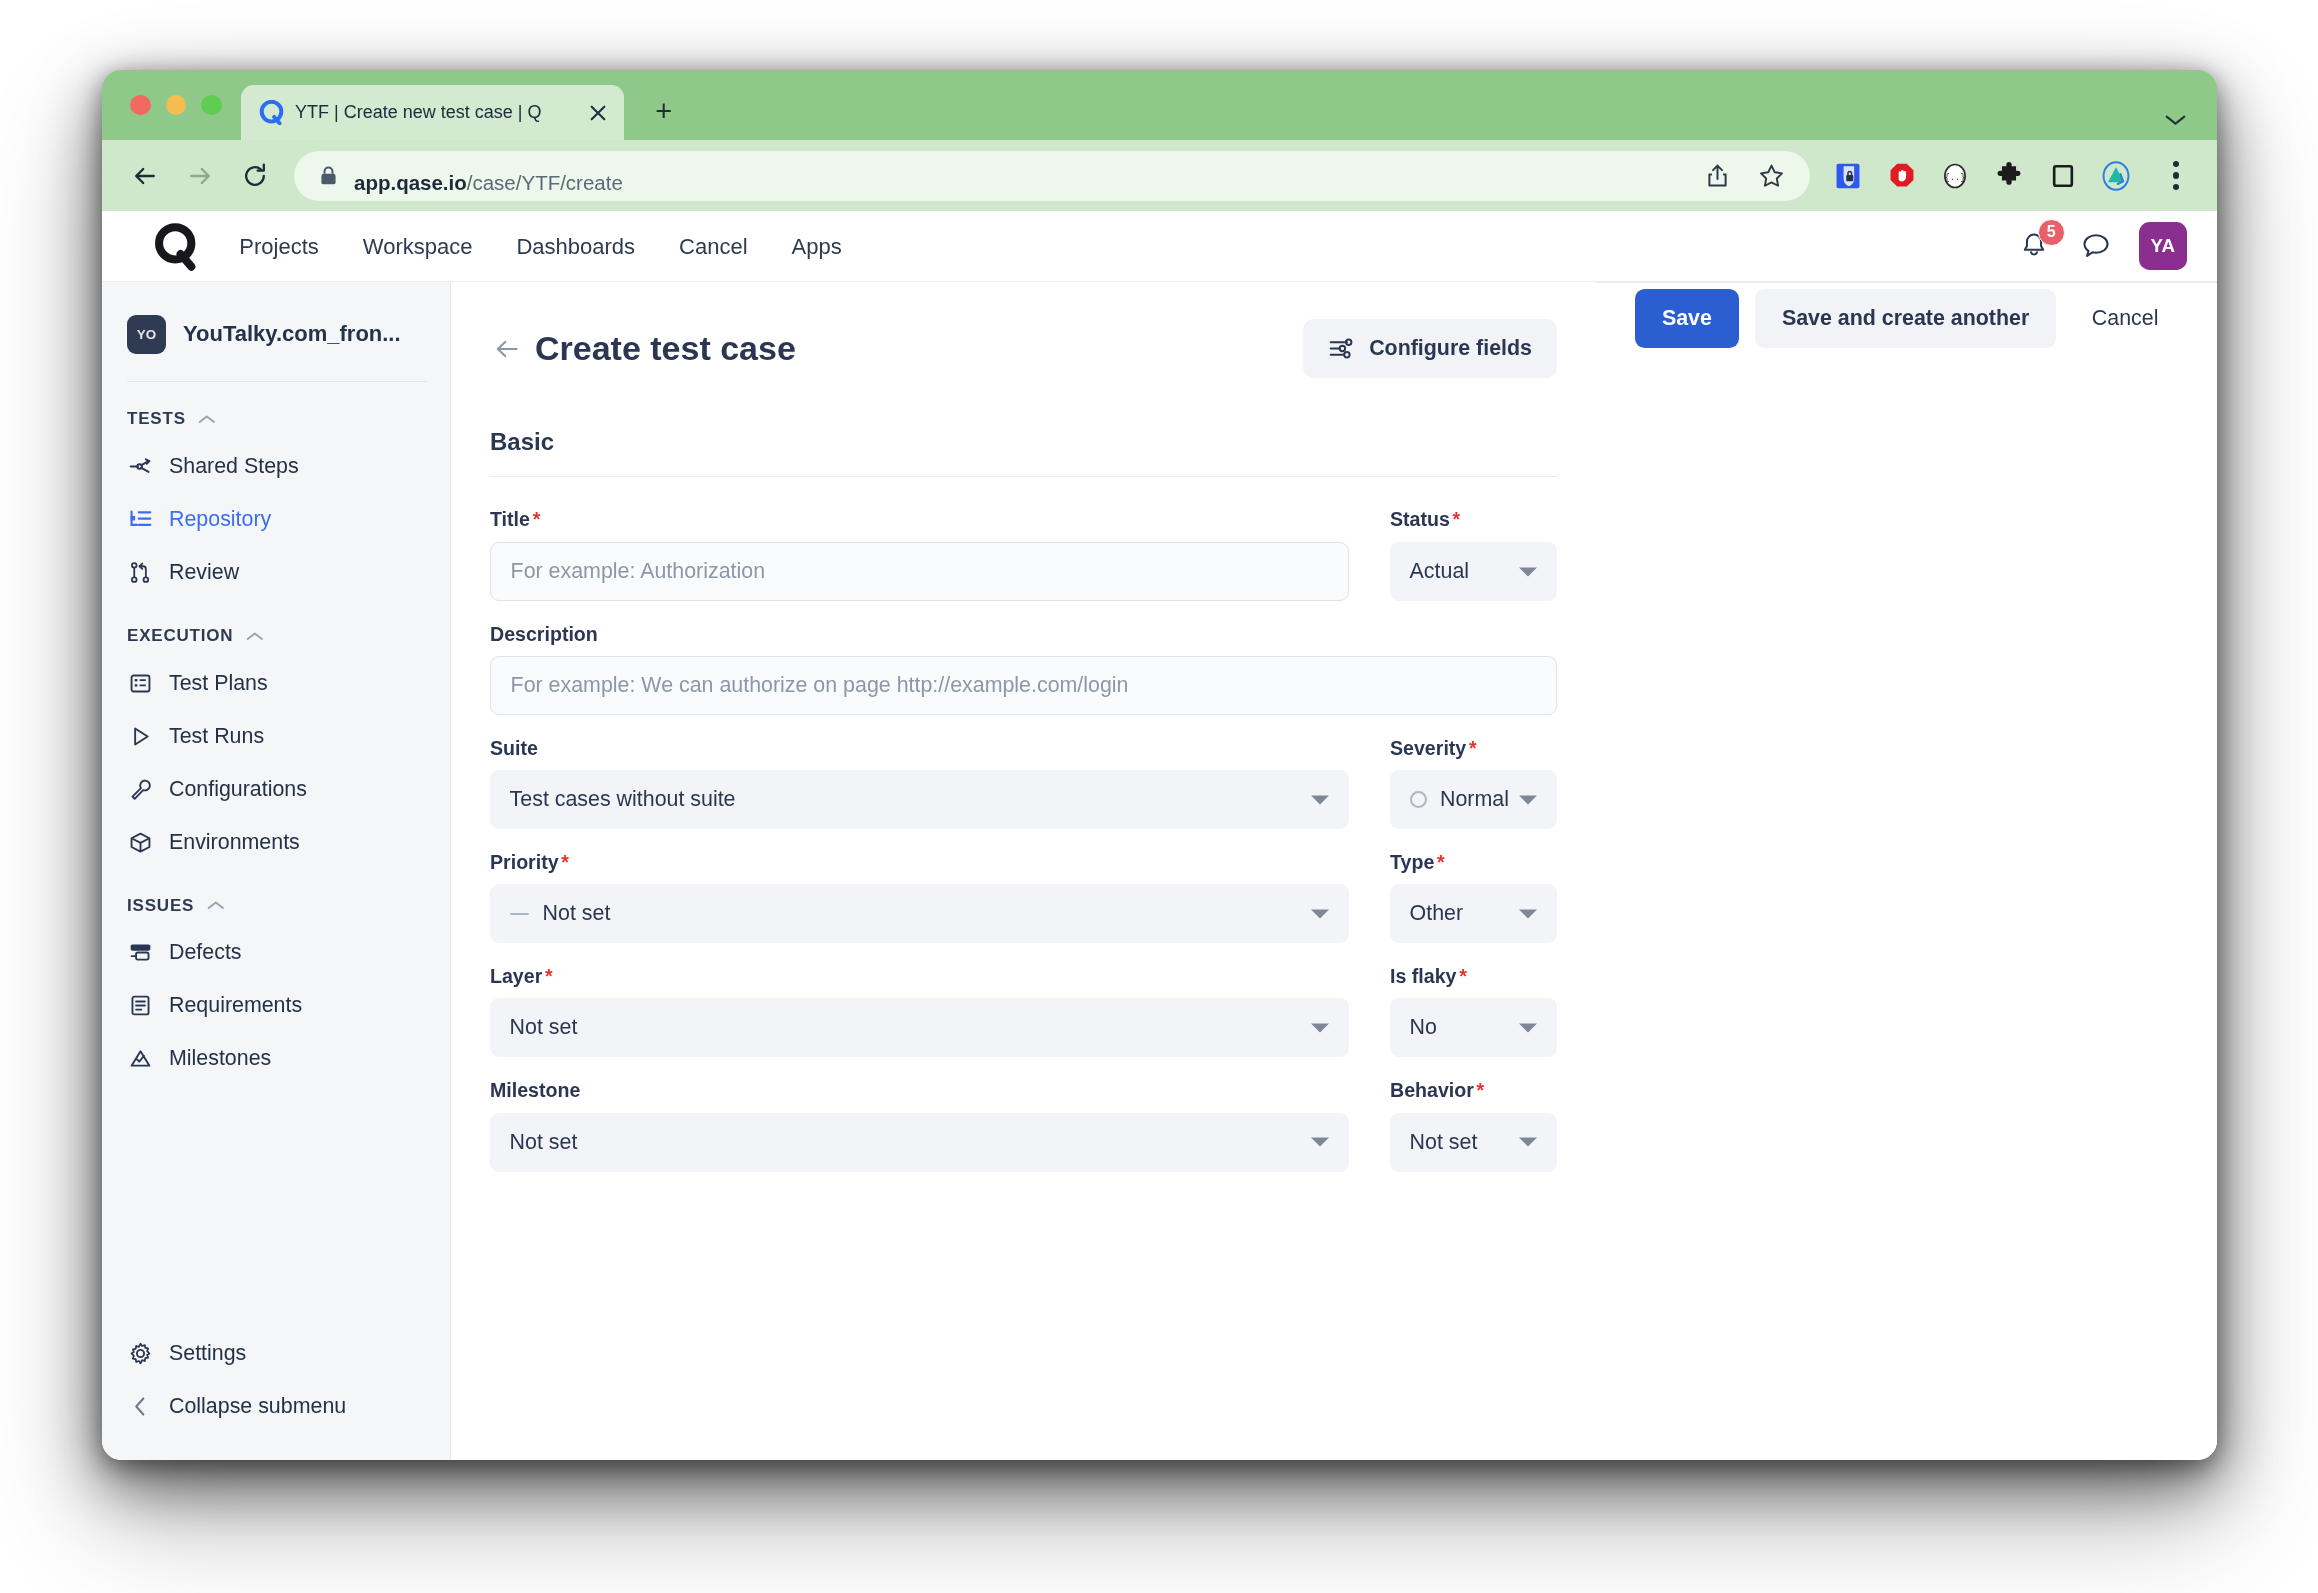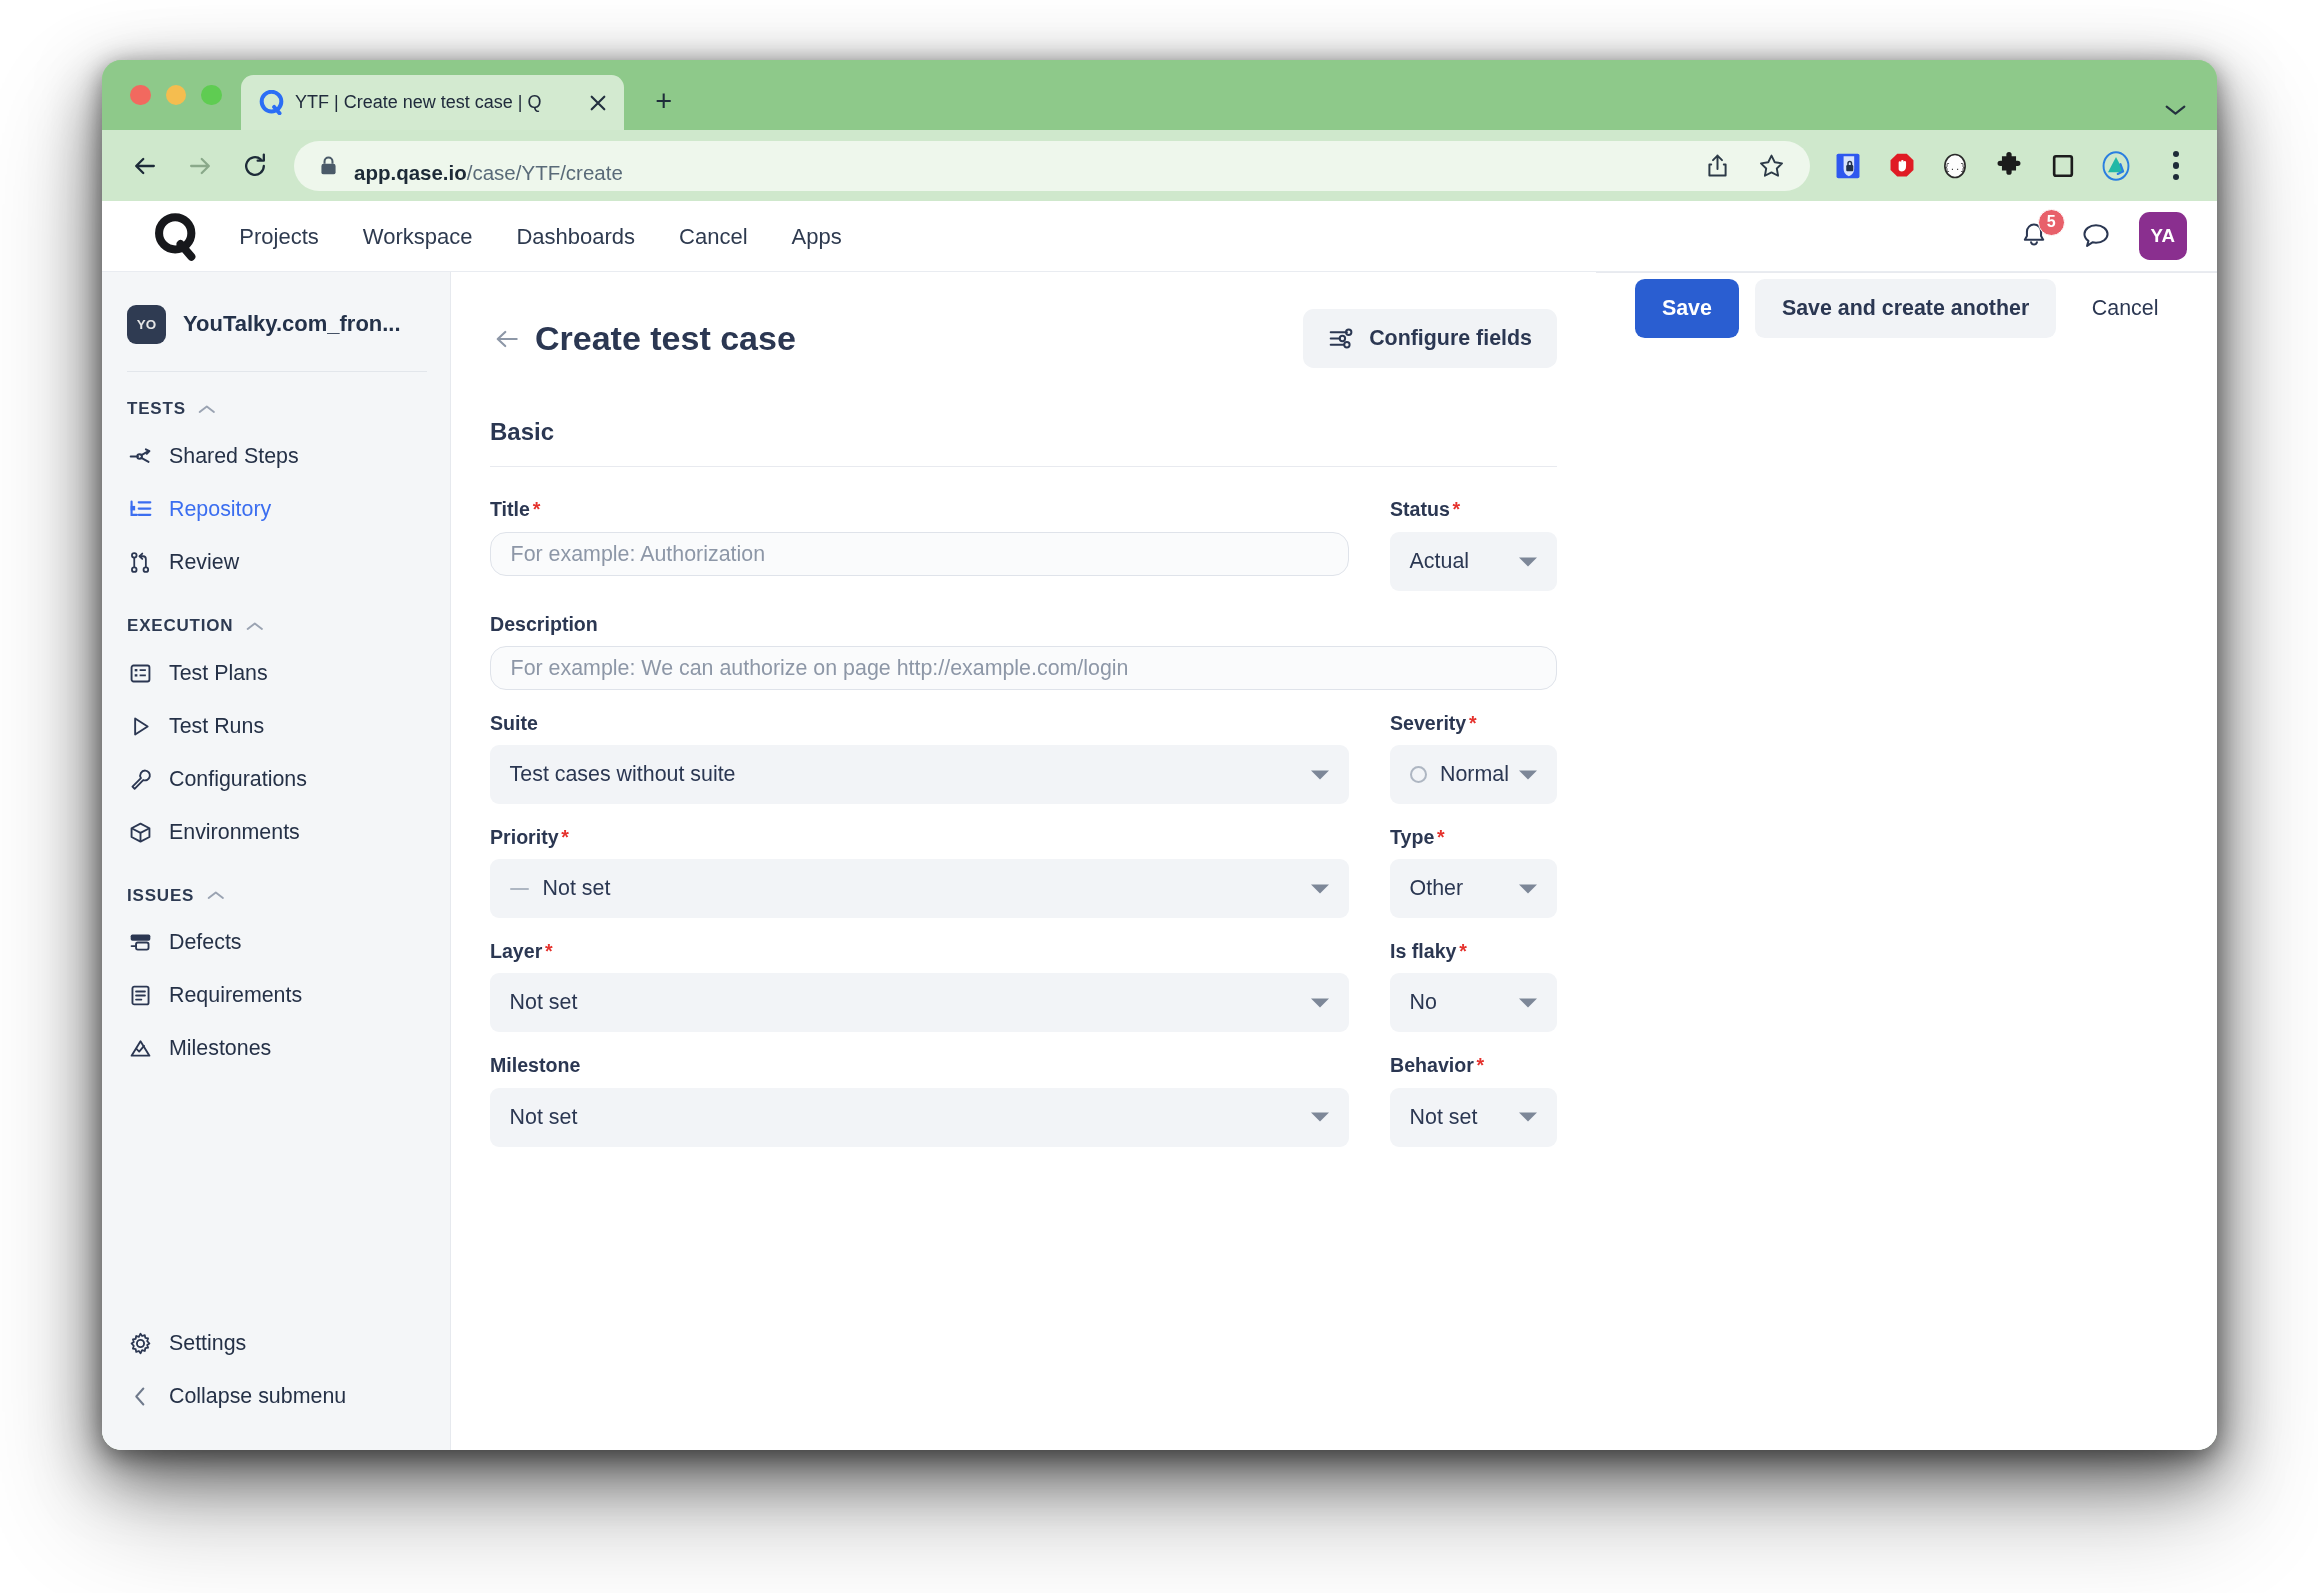--- a/index.html
+++ b/index.html
@@ -11,21 +11,21 @@
   }
 
   
   .desktop {
     position: relative;
     width: 2319px; height: 1593px;
     background: #ffffff;
   }
   .window {
     position: absolute;
-    left: 102px; top: 60px;
+    left: 102px; top: 70px;
     width: 2115px; height: 1390px;
     border-radius: 19.6px;
     background: #a8d5a2;
     box-shadow: 0 23px 62px rgba(0,0,0,.55), 0 5.3px 23px rgba(0,0,0,.40),
                 0 53px 116px rgba(0,0,0,.30);
     overflow: hidden;
     display: flex;
     flex-direction: column;
   }
 
@@ -261,23 +261,23 @@
   .col.full { width: 100%; }
 
   .field { margin-bottom: 21.4px; }
   .label {
     font-size: 19.6px; color: #2b3752; font-weight: 600;
     margin-bottom: 10.7px; display: flex; align-items: baseline; gap: 2.7px;
   }
   .req { color: #e5322d; font-size: 19.6px; }
 
   .input {
-    height: 44px;
+    height: 59px;
     border: 0.9px solid #dfe3ea;
-    border-radius: 16px;
+    border-radius: 9px;
     background: #fafbfc;
     display: flex; align-items: center;
     padding: 0 19.6px;
     font-size: 21.4px;
     color: #8d97a7;
   }
   .select {
     height: 59px;
     background: #f2f4f7;
     border-radius: 9px;

